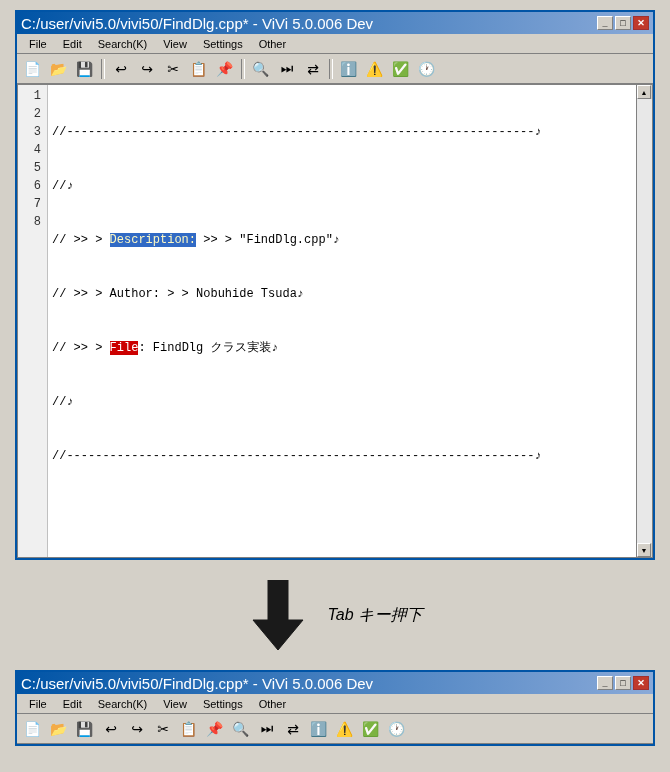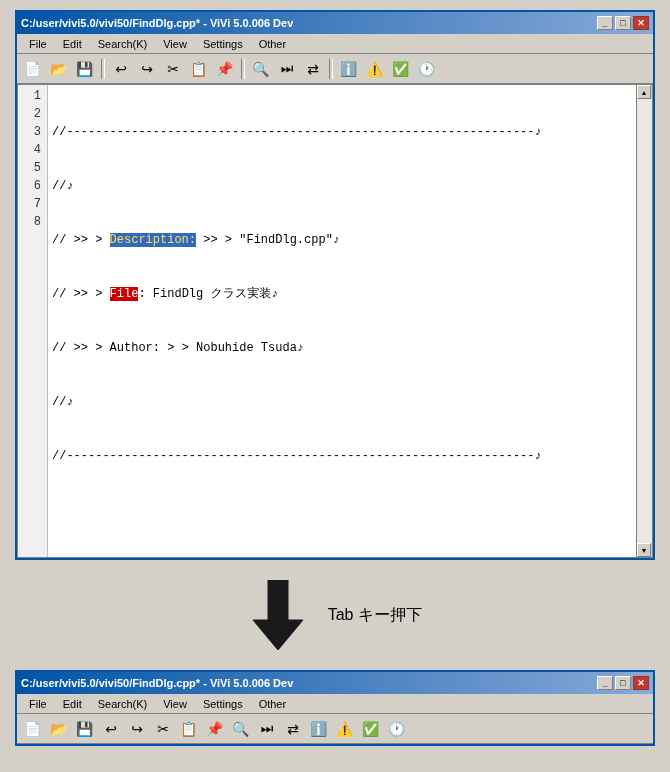--- a/index.html
+++ b/index.html
@@ -28,22 +28,22 @@
       background: linear-gradient(to right, #0054a6, #89a9d8);
       height: 22px;
       display: flex;
       align-items: center;
       padding: 0 4px;
       gap: 4px;
     }
 
     .title-bar-text {
       color: white;
-      font-size: 11px;
-      font-weight: bold;
+      font-size: 15px;
+      font-weight: normal;
       flex: 1;
       white-space: nowrap;
       overflow: hidden;
     }
 
     .title-bar-buttons {
       display: flex;
       gap: 2px;
     }
 
@@ -175,35 +175,36 @@
       font-size: 7px;
       cursor: pointer;
     }
 
     .scroll-track {
       flex: 1;
       background: #e8e8e8;
     }
     .hl-selected {
       background: #316ac5;
-      color: #fde047;
+      color: #fef9c3;
     }
     .hl-cursor-sel {
       background: #cc0000;
       color: white;
     }
 
     
     .arrow-section {
       display: flex;
       align-items: center;
       justify-content: center;
       gap: 20px;
       padding: 20px 0;
       width: 640px;
+      font-style: italic;
     }
 
     .arrow-label {
       font-size: 16px;
       font-family: 'MS UI Gothic', Meiryo, sans-serif;
     }
 
     
     .arrow-svg {
       display: block;
@@ -267,22 +268,22 @@
       <div>5</div>
       <div>6</div>
       <div>7</div>
       <div>8</div>
       <div>&nbsp;</div>
     </div>
     <div class="code-area">
       <span class="code-line">//-----------------------------------------------------------------♪</span>
       <span class="code-line">//♪</span>
       <span class="code-line">// &gt;&gt; &gt; <span class="hl-selected">Description:</span> &gt;&gt; &gt; "FindDlg.cpp"♪</span>
+      <span class="code-line">// &gt;&gt; &gt; Author: &gt; &gt; Nobuhide Tsuda♪</span>
       <span class="code-line">// &gt;&gt; &gt; <span class="hl-cursor-sel">File</span>: FindDlg クラス実装♪</span>
-      <span class="code-line">// &gt;&gt; &gt; Author: &gt; &gt; Nobuhide Tsuda♪</span>
       <span class="code-line">//♪</span>
       <span class="code-line">//-----------------------------------------------------------------♪</span>
       <span class="code-line">&nbsp;</span>
     </div>
     <div class="scrollbar-v">
       <div class="scroll-btn">▲</div>
       <div class="scroll-track"></div>
       <div class="scroll-btn">▼</div>
     </div>
   </div>

